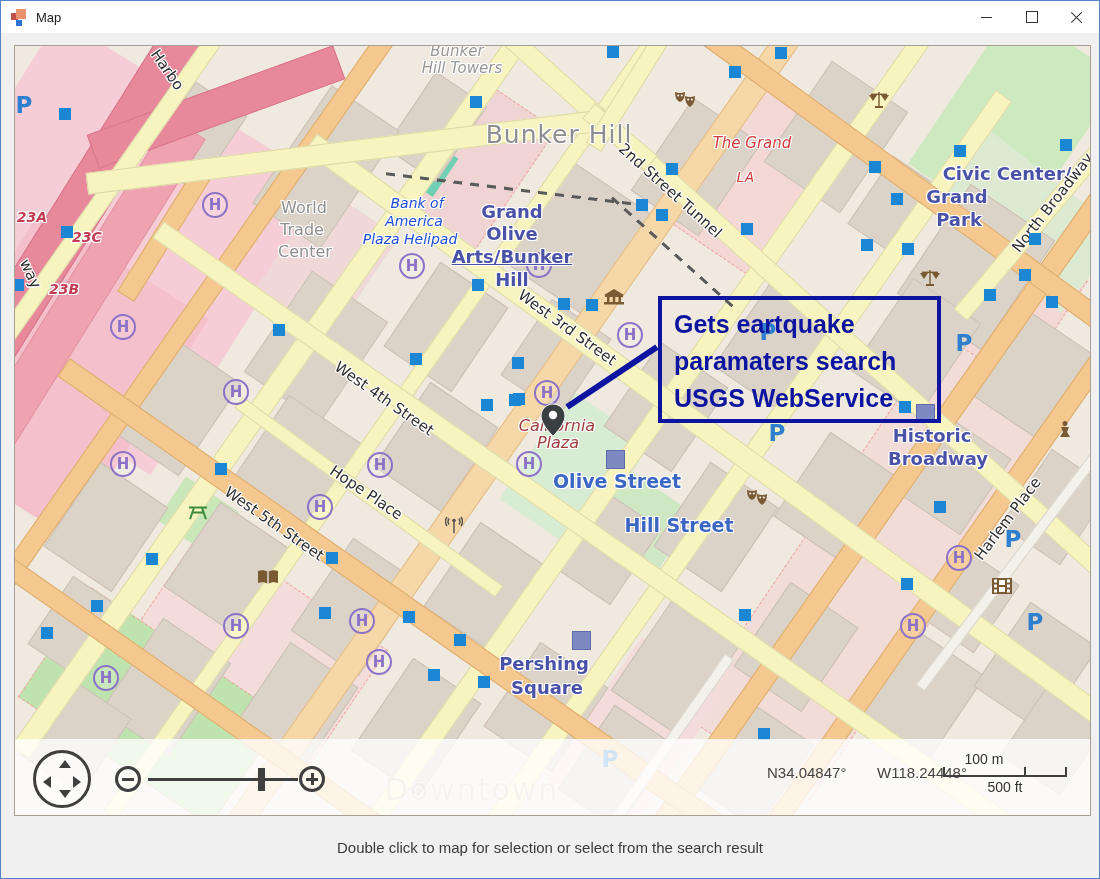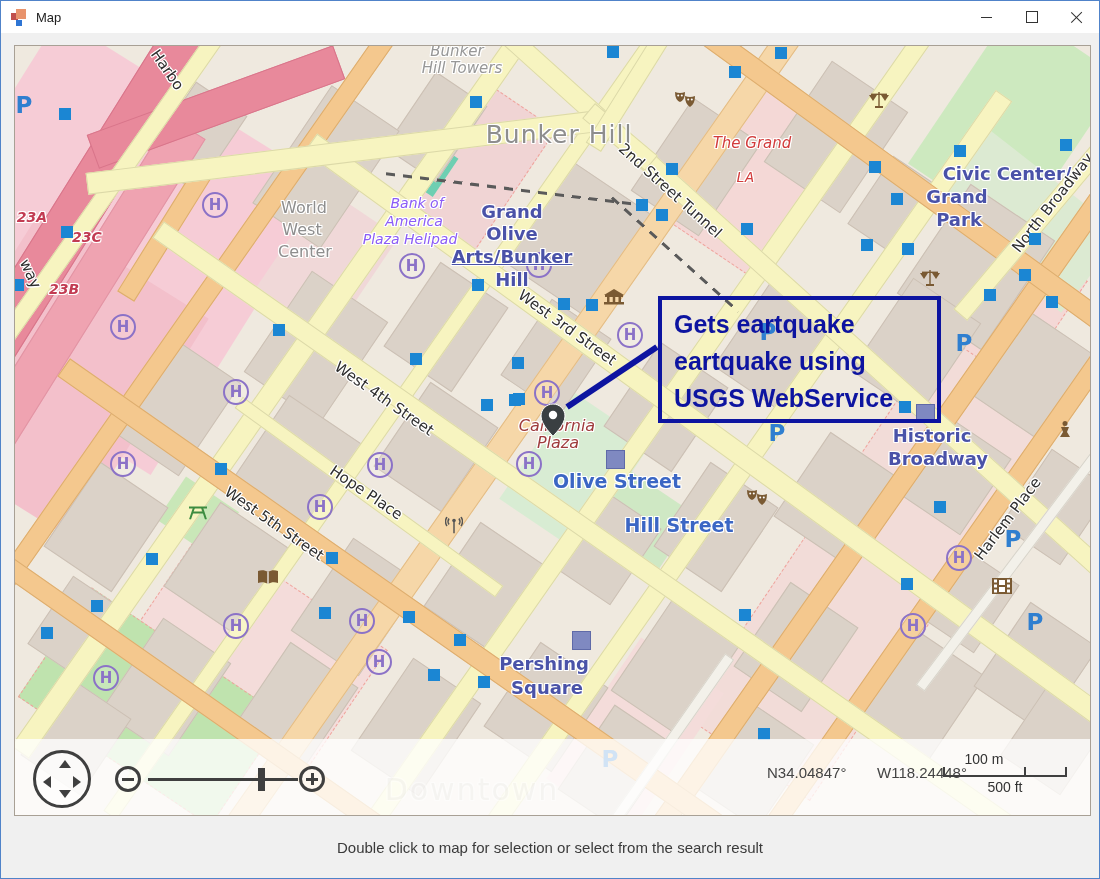--- a/index.html
+++ b/index.html
@@ -39,21 +39,21 @@
   .place{font-size:25px;color:#8e8e8e;letter-spacing:1px}
   .ghost{font-size:30px;color:#9a948a;opacity:.35;letter-spacing:2px}
   .poi{font-size:16px;color:#8e8e8e}
   .poii{font-size:15px;color:#979797;font-style:italic}
   .station{font-size:18px;font-weight:bold;color:#4a52a8}
   .street{font-size:15px;color:#2e2e2e}
   .stblue{font-size:19px;font-weight:bold;color:#3b66c4}
   .ref{font-size:14px;font-style:italic;font-weight:bold;color:#c23b52}
   .nred{font-size:15px;font-style:italic;color:#d23b3b}
   .ndark{font-size:16px;font-style:italic;color:#9e3b3b}
-  .helil{font-size:14px;font-style:italic;color:#8b5cf6}
+  .helil{font-size:14px;font-style:italic;color:#1d4ed8}
   .mi{position:absolute;transform:translate(-50%,-50%)}
   .heli{width:22px;height:22px;border:2.5px solid #8b72c7;border-radius:50%;color:#8b72c7;
         font:bold 15px "DejaVu Sans",sans-serif;display:flex;align-items:center;justify-content:center;background:rgba(255,255,255,.15)}
   .park{color:#2f7fd0;font:bold 23px "DejaVu Sans",sans-serif}
   .mk{position:absolute;width:12px;height:12px;background:#1b86d3}
   .mkst{position:absolute;width:17px;height:17px;background:#7f89c1;border:1px solid #5f6aa8}
   
   .anno{position:absolute;left:643px;top:250px;width:283px;height:127px;border:4px solid #0d14a0;
         box-sizing:border-box;padding:6px 0 0 12px}
   .anno div{font-size:25px;font-weight:bold;color:#0d14a0;line-height:37px;white-space:nowrap}
@@ -313,21 +313,21 @@
           <rect x="15" y="6.5" width="3" height="3"></rect>
           <rect x="15" y="11.5" width="3" height="3"></rect>
           <rect x="7" y="2" width="6" height="5"></rect>
           <rect x="7" y="9" width="6" height="5"></rect>
         </g>
       </svg></div>
     <div class="ml place" style="left: 544px; top: 88px; transform: translate(-50%, -50%) rotate(0deg);">Bunker Hill</div>
     <div class="ml poii" style="left: 442px; top: 5px; transform: translate(-50%, -50%) rotate(0deg);">Bunker</div>
     <div class="ml poii" style="left: 447px; top: 22px; transform: translate(-50%, -50%) rotate(0deg);">Hill Towers</div>
     <div class="ml poi" style="left: 289px; top: 162px; transform: translate(-50%, -50%) rotate(0deg);">World</div>
-    <div class="ml poi" style="left: 287px; top: 184px; transform: translate(-50%, -50%) rotate(0deg);">West</div>
+    <div class="ml poi" style="left: 287px; top: 184px; transform: translate(-50%, -50%) rotate(0deg);">Trade</div>
     <div class="ml poi" style="left: 290px; top: 206px; transform: translate(-50%, -50%) rotate(0deg);">Center</div>
     <div class="ml ghost" style="left: 457px; top: 744px; transform: translate(-50%, -50%) rotate(0deg);">Downtown</div>
     <div class="ml station" style="left: 497px; top: 166px; transform: translate(-50%, -50%) rotate(0deg);">Grand</div>
     <div class="ml station" style="left: 497px; top: 188px; transform: translate(-50%, -50%) rotate(0deg);">Olive</div>
     <div class="ml station" style="left: 497px; top: 211px; transform: translate(-50%, -50%) rotate(0deg); text-decoration: underline;">Arts/Bunker</div>
     <div class="ml station" style="left: 497px; top: 234px; transform: translate(-50%, -50%) rotate(0deg);">Hill</div>
     <div class="ml station" style="left: 992px; top: 128px; transform: translate(-50%, -50%) rotate(0deg);">Civic Center/</div>
     <div class="ml station" style="left: 942px; top: 151px; transform: translate(-50%, -50%) rotate(0deg);">Grand</div>
     <div class="ml station" style="left: 944px; top: 174px; transform: translate(-50%, -50%) rotate(0deg);">Park</div>
     <div class="ml station" style="left: 917px; top: 390px; transform: translate(-50%, -50%) rotate(0deg);">Historic</div>
@@ -405,21 +405,21 @@
     <div class="mkst" style="left: 557px; top: 585px;"></div>
     <div class="arrow"></div>
   <div class="pin">
     <svg width="26" height="34" viewBox="0 0 26 34">
         <path fill="#3a3f42" stroke="#ffffff" stroke-width="1" d="M13 1 C6.4 1 1 6.4 1 13 C1 22 13 33 13 33 C13 33 25 22 25 13 C25 6.4 19.6 1 13 1 Z"></path>
         <circle cx="13" cy="12" r="4.2" fill="#ffffff"></circle>
       </svg>
   </div>
   <div class="anno">
     <div>Gets eartquake</div>
-    <div>eartquake using</div>
+    <div>paramaters search</div>
     <div>USGS WebService</div>
   </div>
 
 
   <div class="ovl">
     <div class="compass">
       <span class="tri up"></span>
       <span class="tri dn"></span>
       <span class="tri lf"></span>
       <span class="tri rt"></span>

